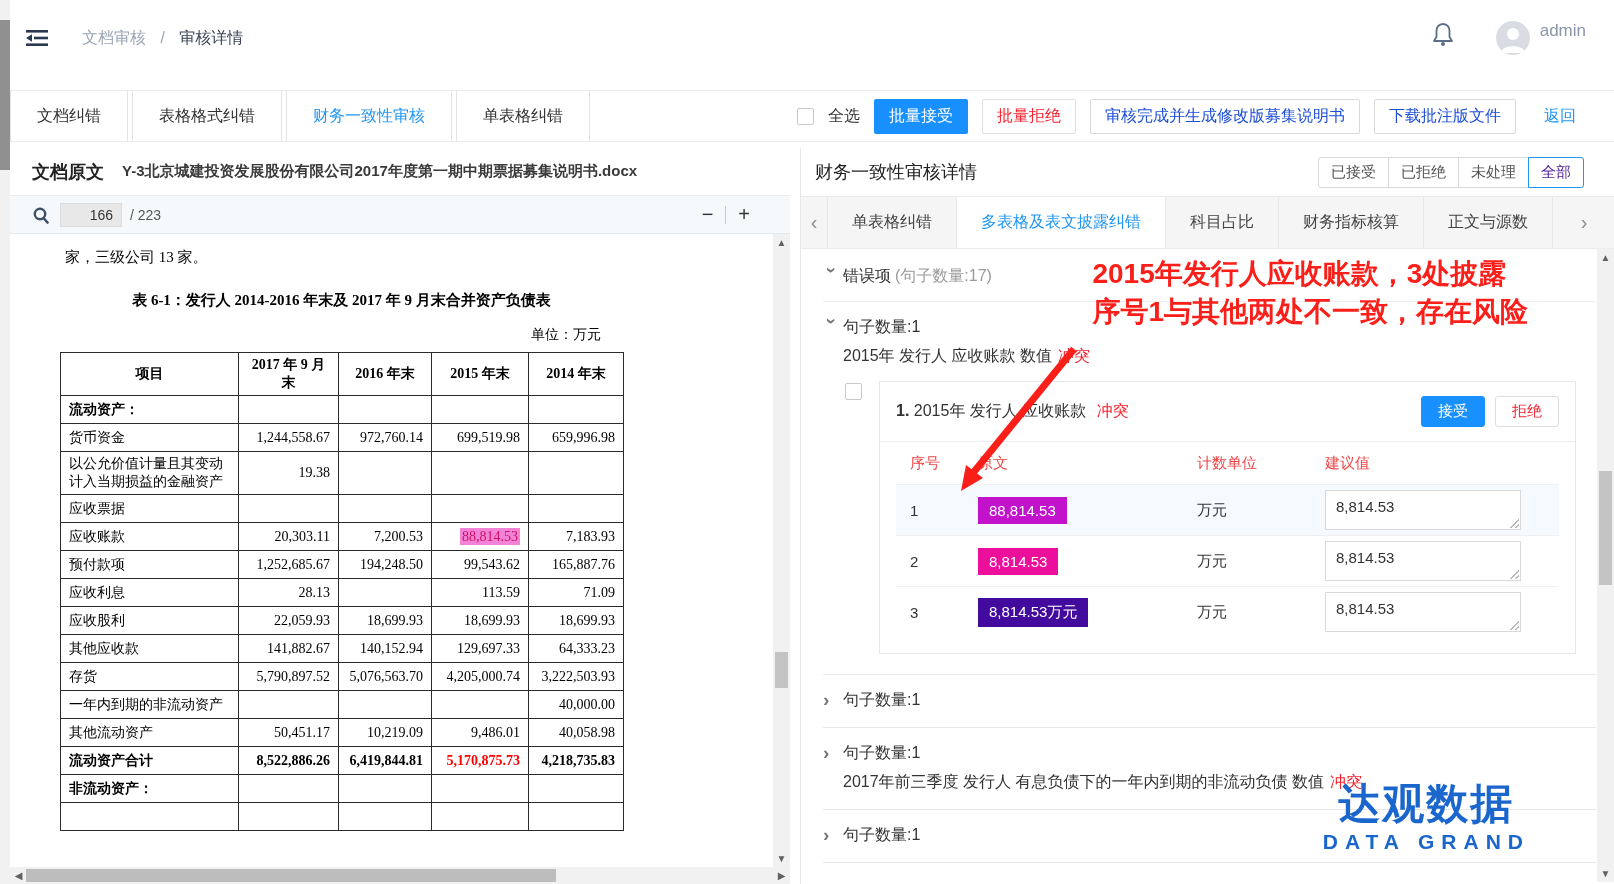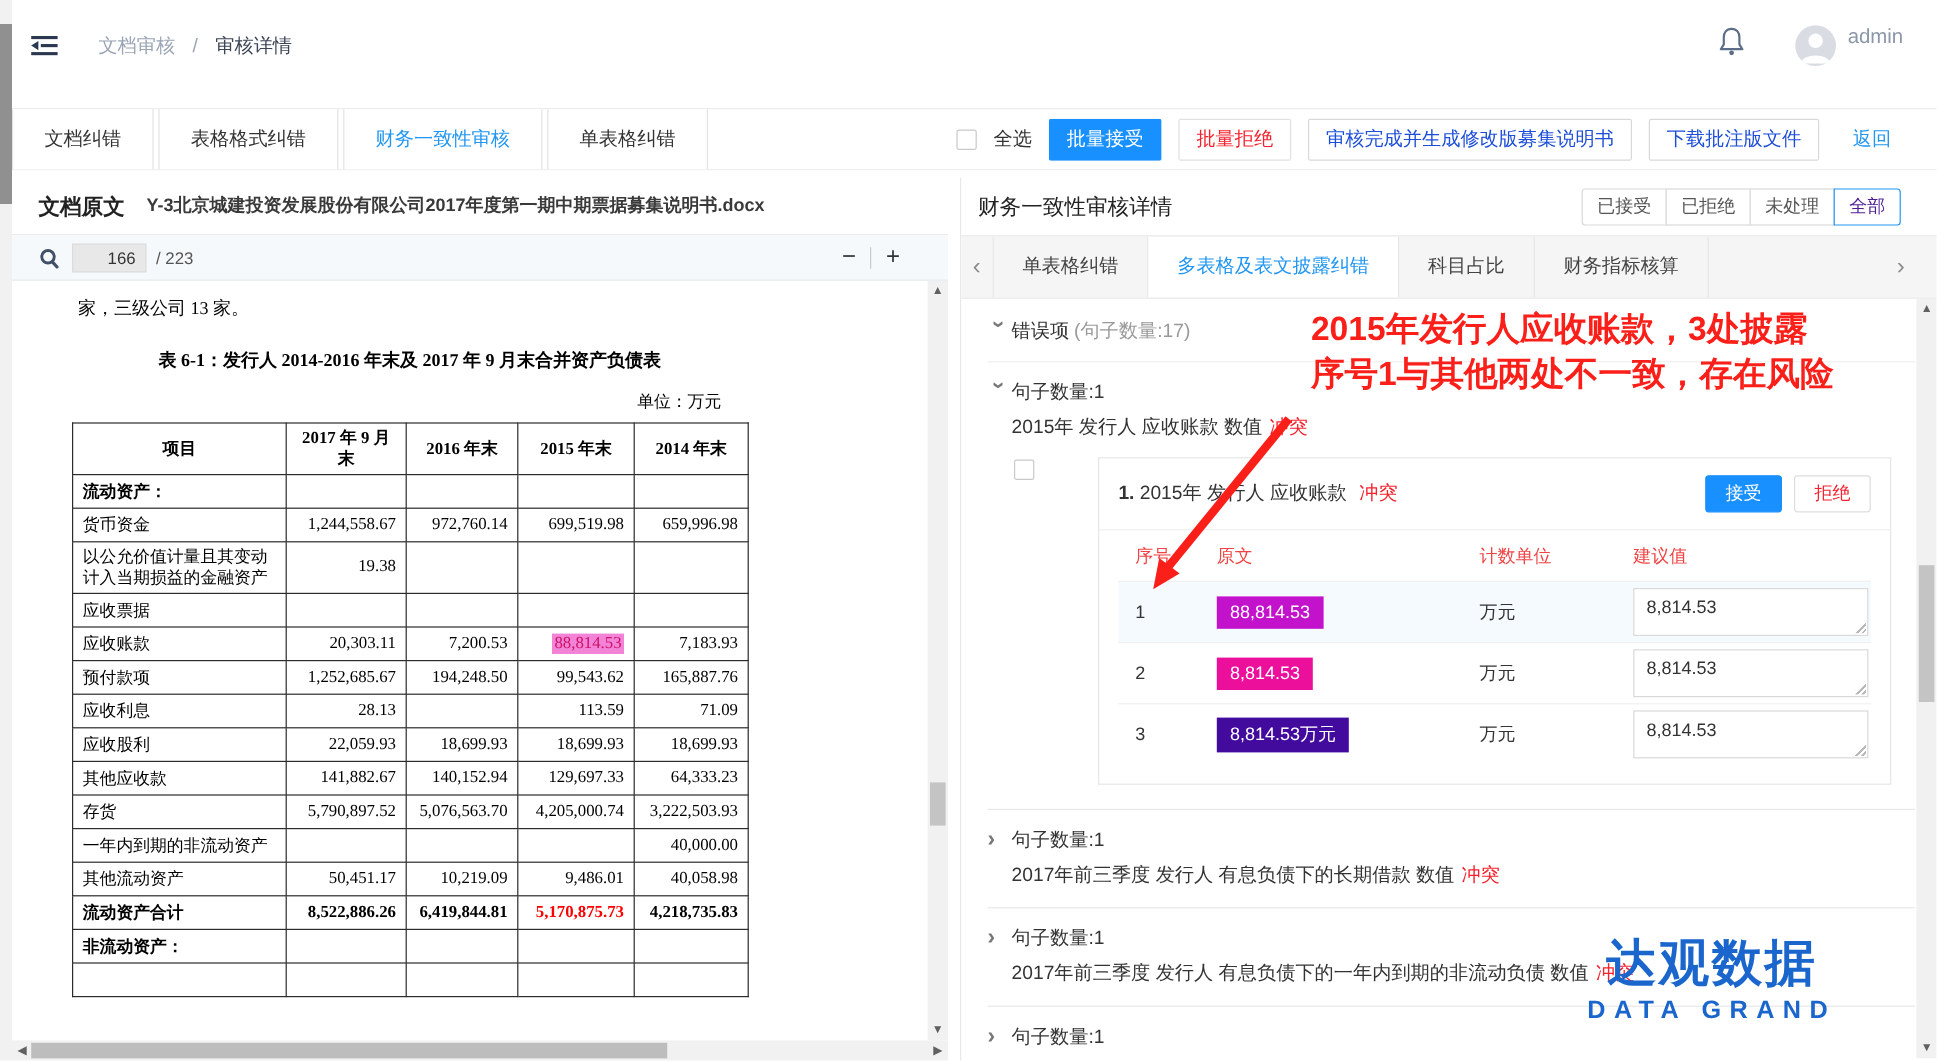--- a/index.html
+++ b/index.html
@@ -105,21 +105,21 @@
     font-size:28px; line-height:38px; z-index:5; white-space:nowrap; }
   .arrow-svg { position:absolute; left:0; top:0; width:100%; height:100%; pointer-events:none; z-index:4; }
 
   .group-block { margin:14px 18px 0 22px; border-top:1px solid #efefef; padding-top:14px; }
   .g-row { display:flex; align-items:center; font-size:16px; color:#333; }
   .g-desc { margin:8px 0 0 20px; font-size:16px; color:#333; }
   .conflict { color:#f5222d; margin-left:6px; }
 
   .card-wrap { position:relative; margin:14px 20px 0 56px; }
   .card-cbx { position:absolute; left:-34px; top:2px; }
-  .card { border:1px solid #e6e6e6; background:#fff;margin-left:36px; }
+  .card { border:1px solid #e6e6e6; background:#fff; }
   .card-head { display:flex; align-items:center; padding:14px 16px; border-bottom:1px solid #eee; }
   .card-title { font-size:16px; color:#333; }
   .card-title .idx { font-weight:bold; }
   .card-btns { margin-left:auto; display:flex; gap:10px; }
   .abtn { font-size:15px; padding:5px 16px; border-radius:3px; cursor:pointer; }
   .abtn.accept { background:#1890ff; color:#fff; border:1px solid #1890ff; }
   .abtn.reject { background:#fff; color:#f5222d; border:1px solid #ddd; }
 
   .ctable { padding:0 16px 16px; }
   .ct-head { display:flex; align-items:center; height:42px; font-size:15px; color:#ef4444; }
@@ -380,20 +380,21 @@
           </div>
       </div>
 
       <div class="rp-tabs">
         <span class="tab-arrow">‹</span>
         <div id="rp-tabs-inner" style="display:flex;overflow:hidden;flex:1;">
             <div class="rtab">单表格纠错</div>
             <div class="rtab active">多表格及表文披露纠错</div>
             <div class="rtab">科目占比</div>
             <div class="rtab">财务指标核算</div>
+            <div class="rtab">正文与源数</div>
           </div>
         <span class="tab-arrow">›</span>
       </div>
 
       <div class="rp-body">
 
         <div class="err-group">
           <span class="chev down">›</span>
           <span>错误项</span>
           <span class="err-count">(句子数量:17)</span>
@@ -468,21 +469,20 @@
             </div>
           </div>
         </div>
 
         <div id="citems" style="margin-top:20px;">
             <div class="citem">
               <div class="c-count">
                 <span class="chev">›</span>
                 <span>句子数量:1</span>
               </div>
-              <div class="c-desc"><span>2017年前三季度 发行人 有息负债下的长期借款 数值</span><span class="conflict">冲突</span></div>
             </div>
             <div class="citem">
               <div class="c-count">
                 <span class="chev">›</span>
                 <span>句子数量:1</span>
               </div>
               <div class="c-desc"><span>2017年前三季度 发行人 有息负债下的一年内到期的非流动负债 数值</span><span class="conflict">冲突</span></div>
             </div>
             <div class="citem">
               <div class="c-count">

